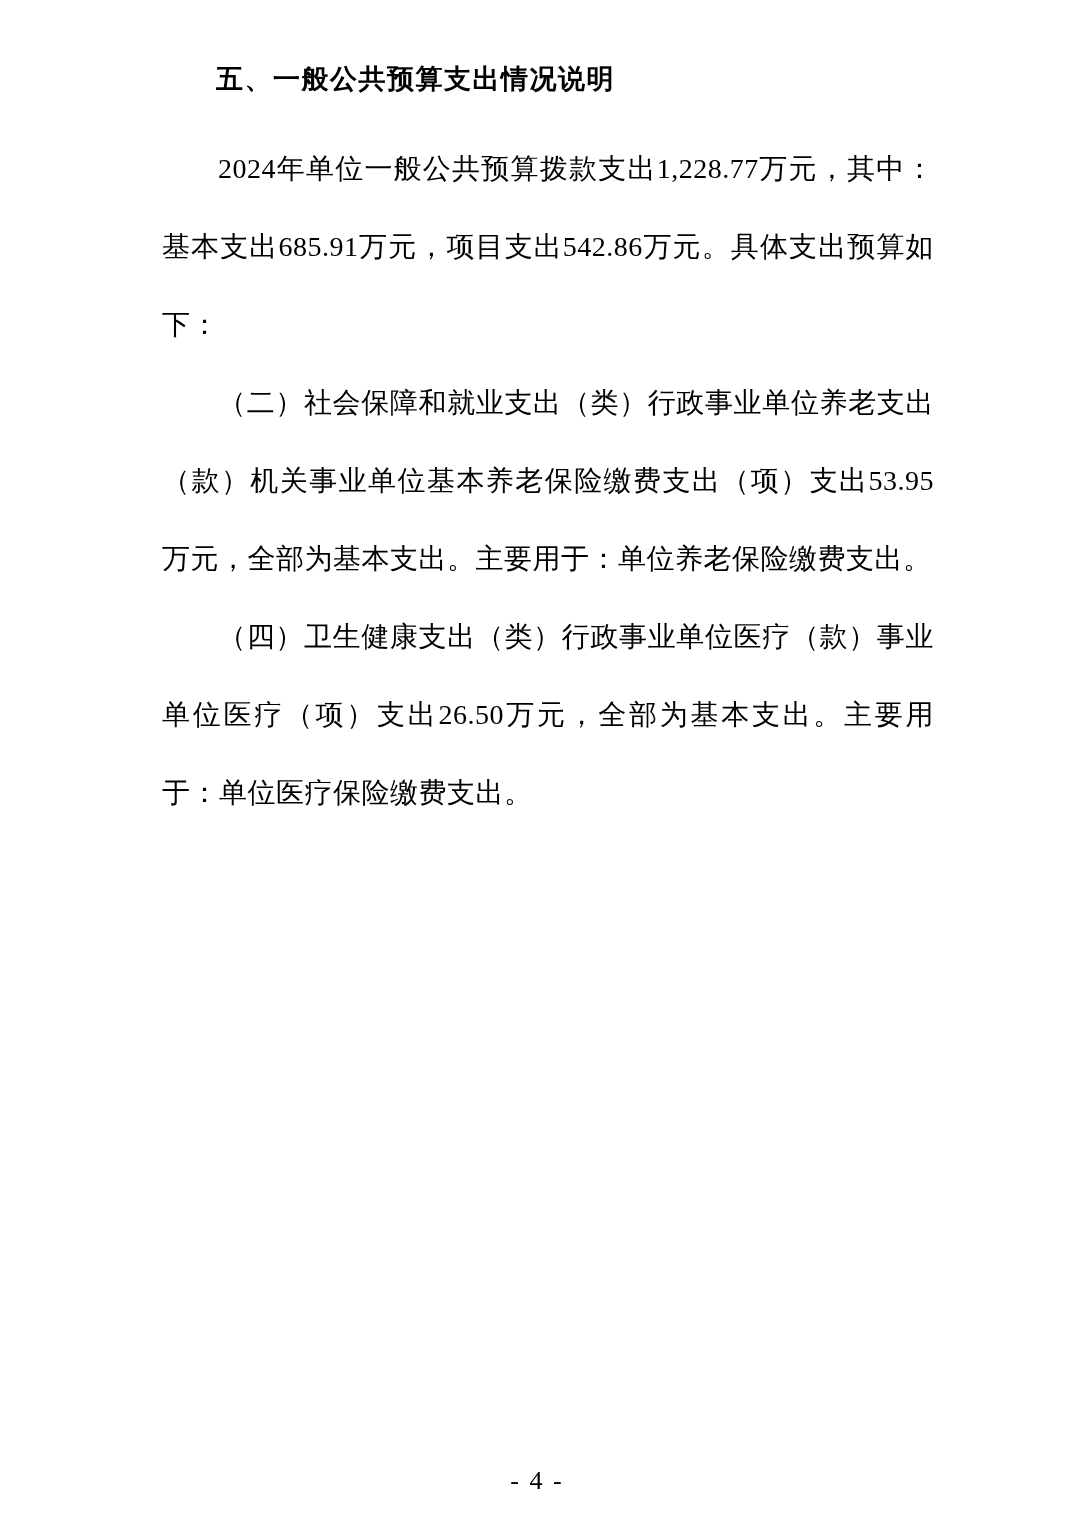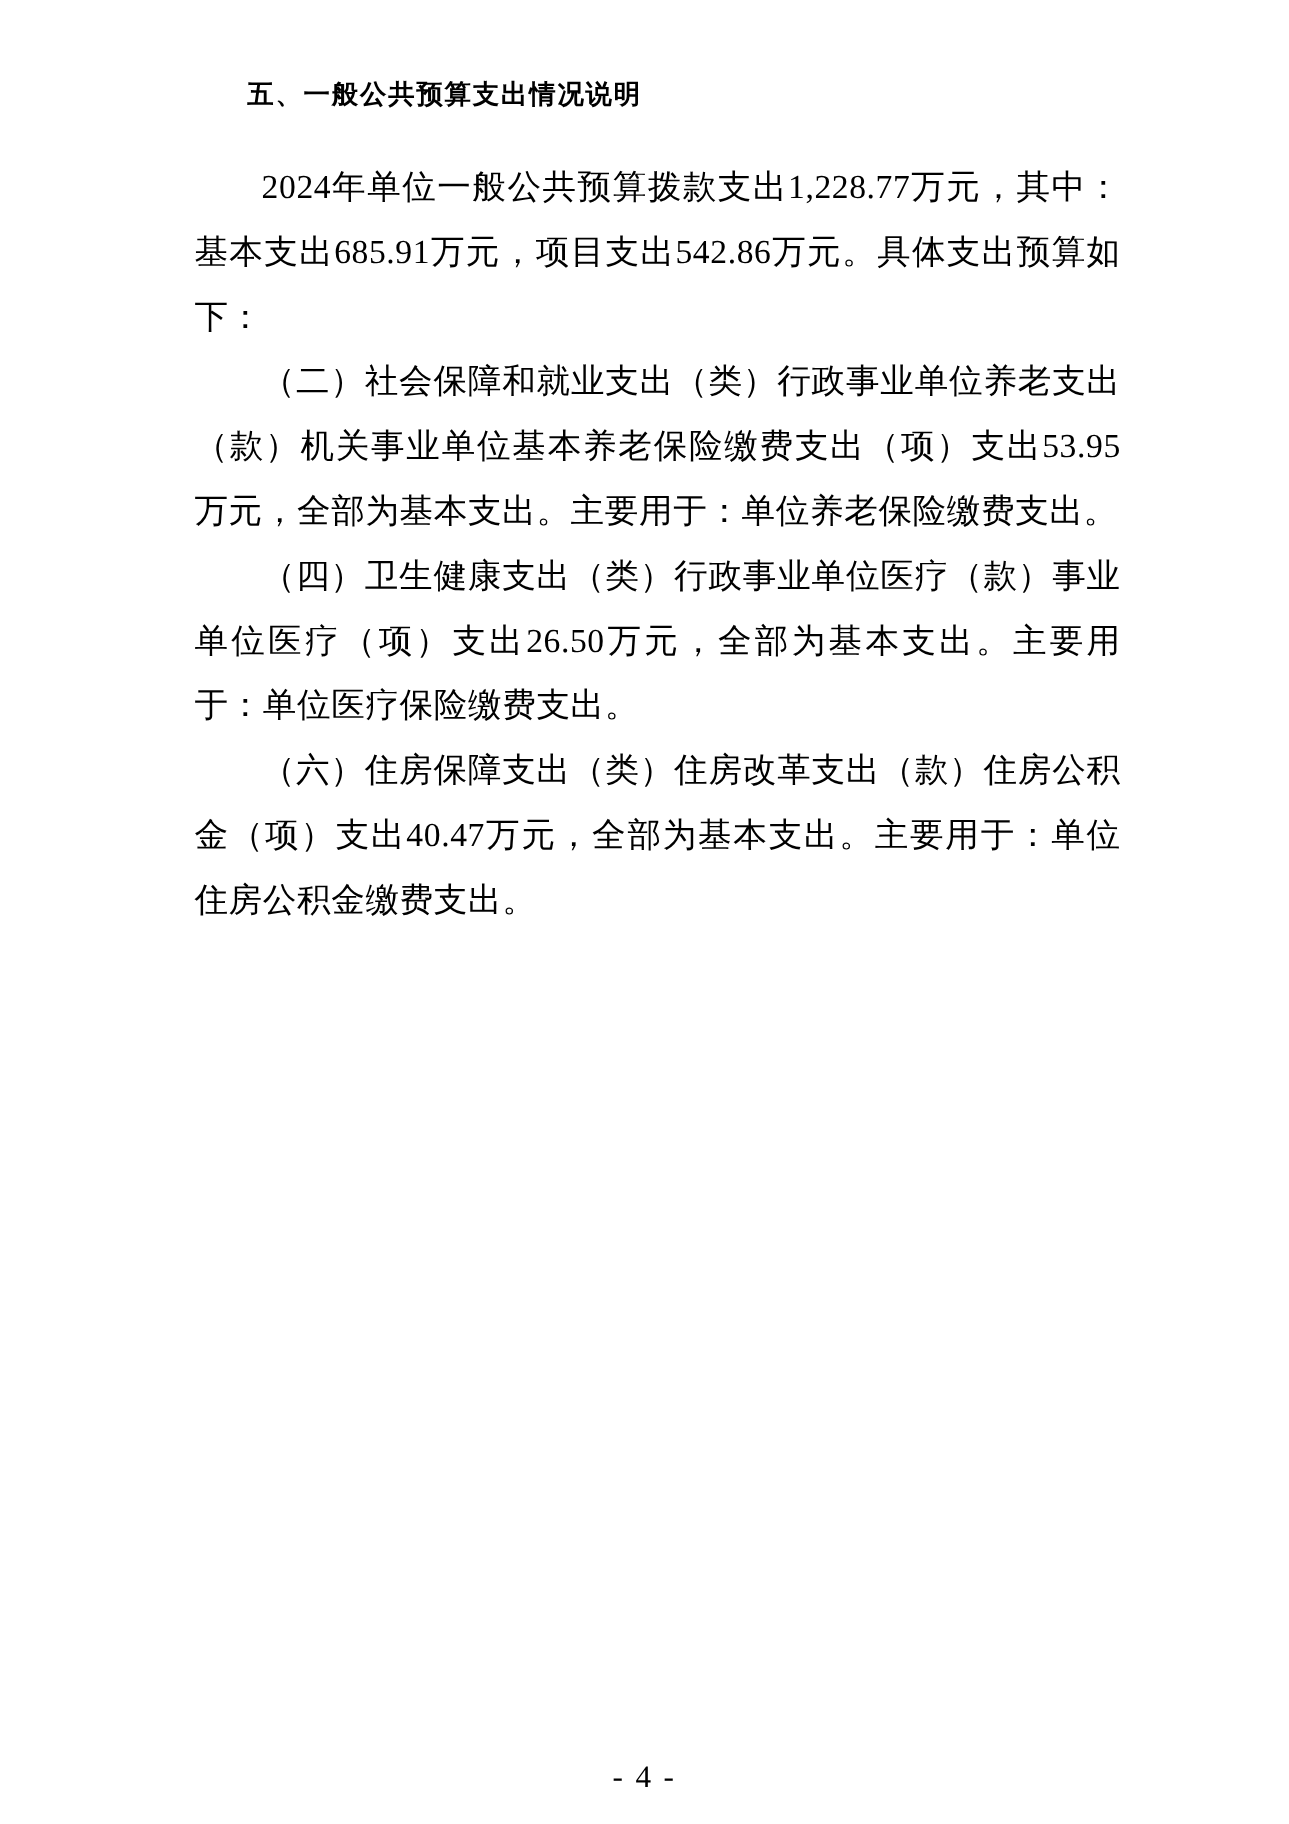--- a/index.html
+++ b/index.html
@@ -14,34 +14,34 @@
     margin: 0 auto;
     background: #ffffff;
     box-sizing: border-box;
     padding: 58px 140px 0 162px;
     color: #000000;
     overflow: hidden;
   }
   .sec-heading {
     font-family: "Liberation Sans", "DejaVu Sans", sans-serif;
     font-weight: 700;
-    font-size: 22px;
+    font-size: 27px;
     line-height: 42px;
     letter-spacing: 1.5px;
     text-indent: 2em;
     margin: 0 0 30px 0;
   }
   .sec-heading.bottom {
     margin-top: 24px;
     margin-bottom: 0;
   }
   .body-para {
     font-family: "Liberation Serif", "DejaVu Serif", serif;
     font-size: 28px;
-    line-height: 54px;
+    line-height: 78px;
     letter-spacing: 0.5px;
     text-indent: 2em;
     text-align: justify;
     text-justify: inter-ideograph;
     margin: 0;
   }
   .page-number {
     position: absolute;
     left: 0;
     right: 0;
@@ -62,18 +62,17 @@
 
   <p class="body-para">2024年单位一般公共预算拨款支出1,228.77万元，其中：基本支出685.91万元，项目支出542.86万元。具体支出预算如下：</p>
 
 
   <p class="body-para">（二）社会保障和就业支出（类）行政事业单位养老支出（款）机关事业单位基本养老保险缴费支出（项）支出53.95万元，全部为基本支出。主要用于：单位养老保险缴费支出。</p>
 
 
   <p class="body-para">（四）卫生健康支出（类）行政事业单位医疗（款）事业单位医疗（项）支出26.50万元，全部为基本支出。主要用于：单位医疗保险缴费支出。</p>
 
 
-  <p class="body-para">（六）住房保障支出（类）住房改革支出（款）住房公积金（项）支出40.47万元，全部为基本支出。主要用于：单位住房公积金缴费支出。</p>
 
 
   <div class="page-number">- 4 -</div>
 
 </div>
 
 </body></html>

